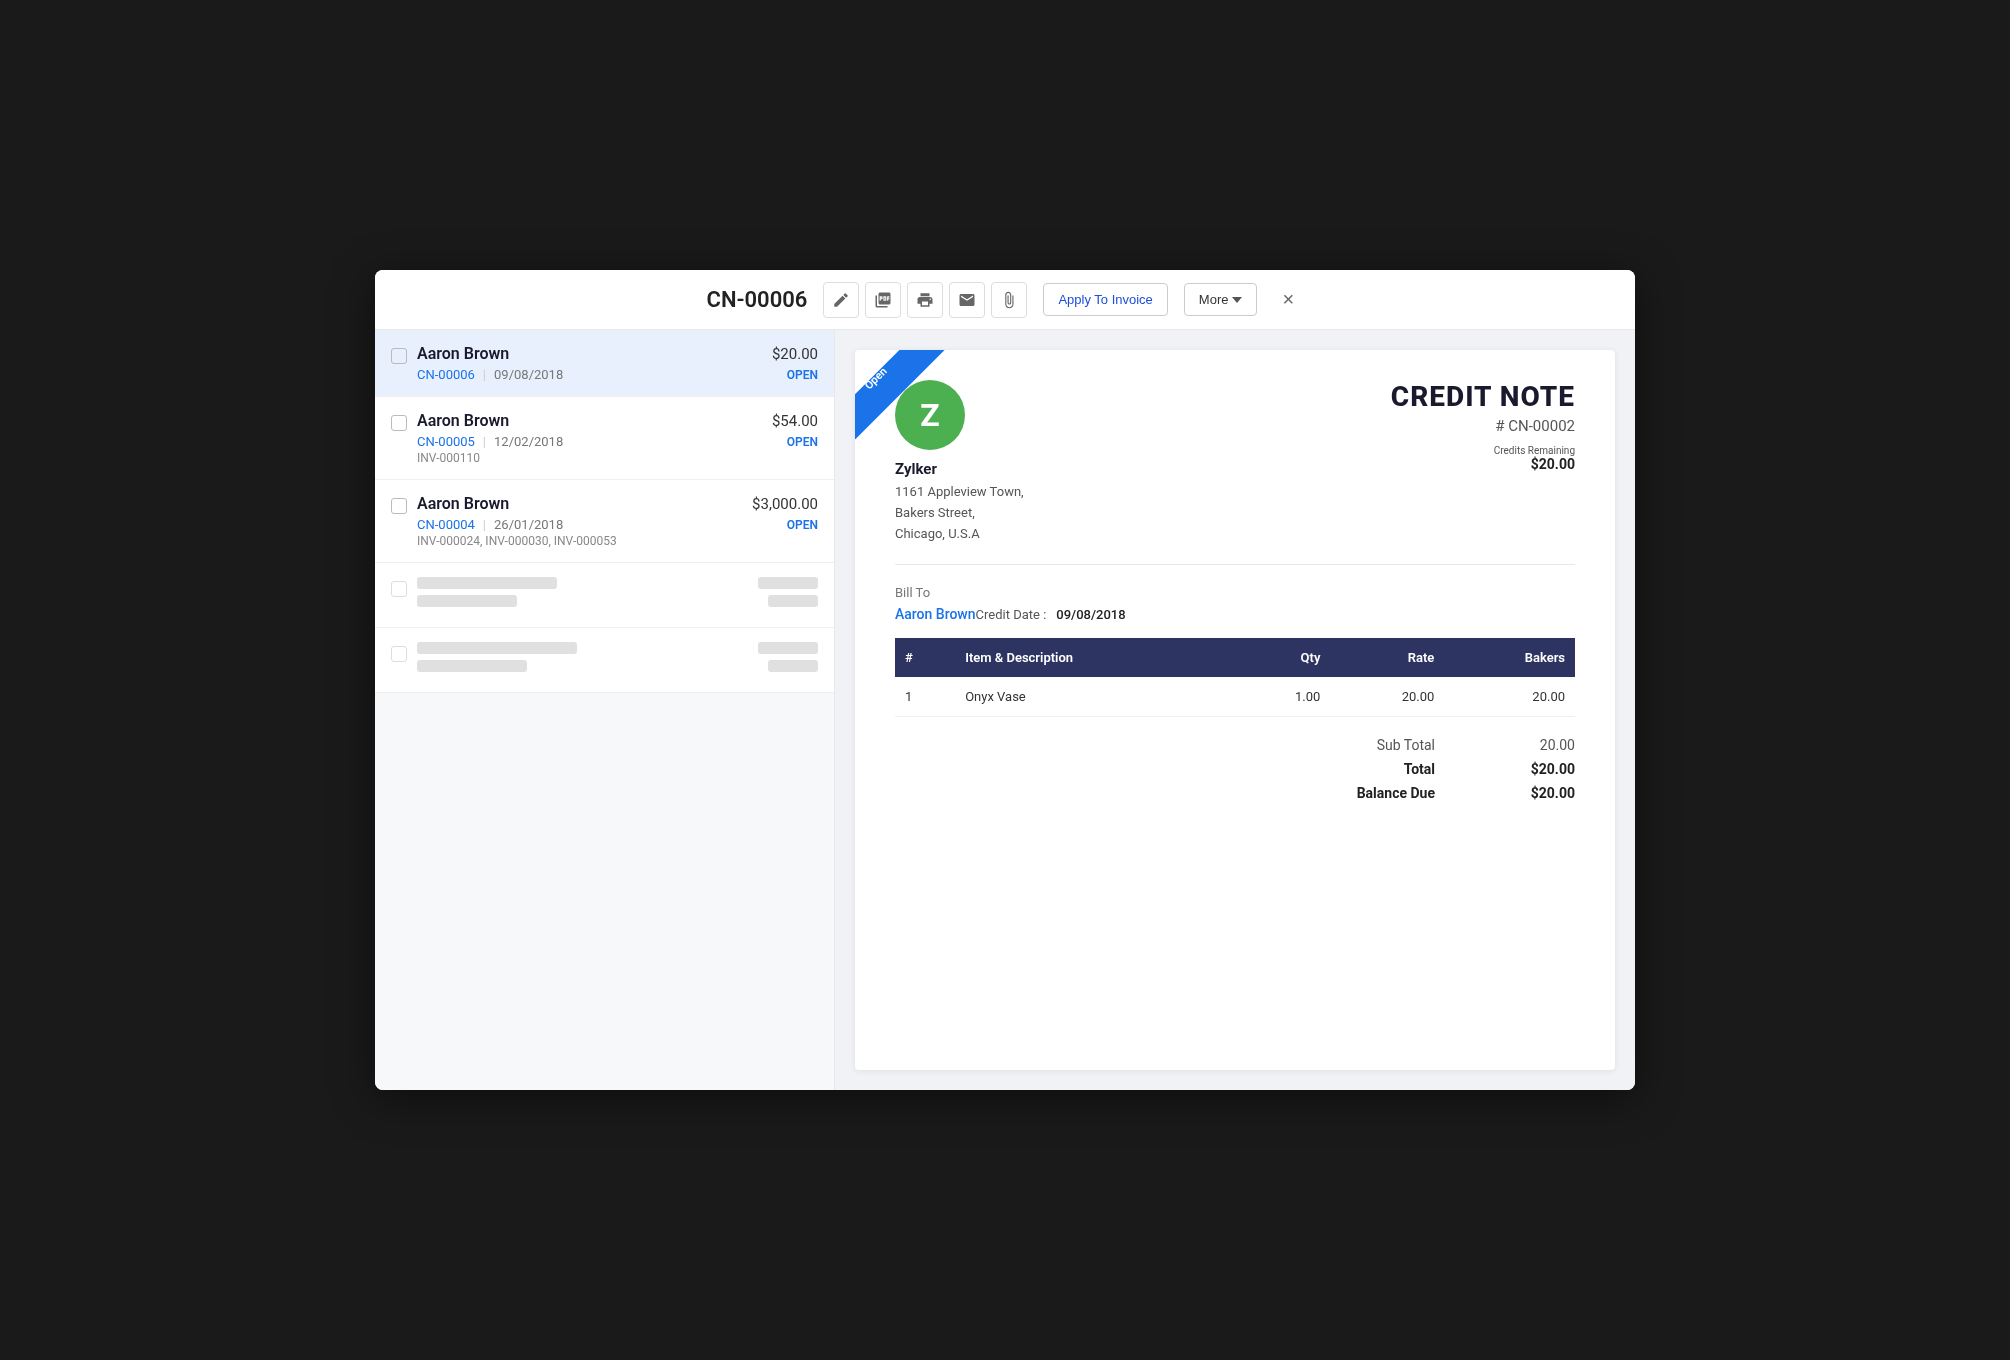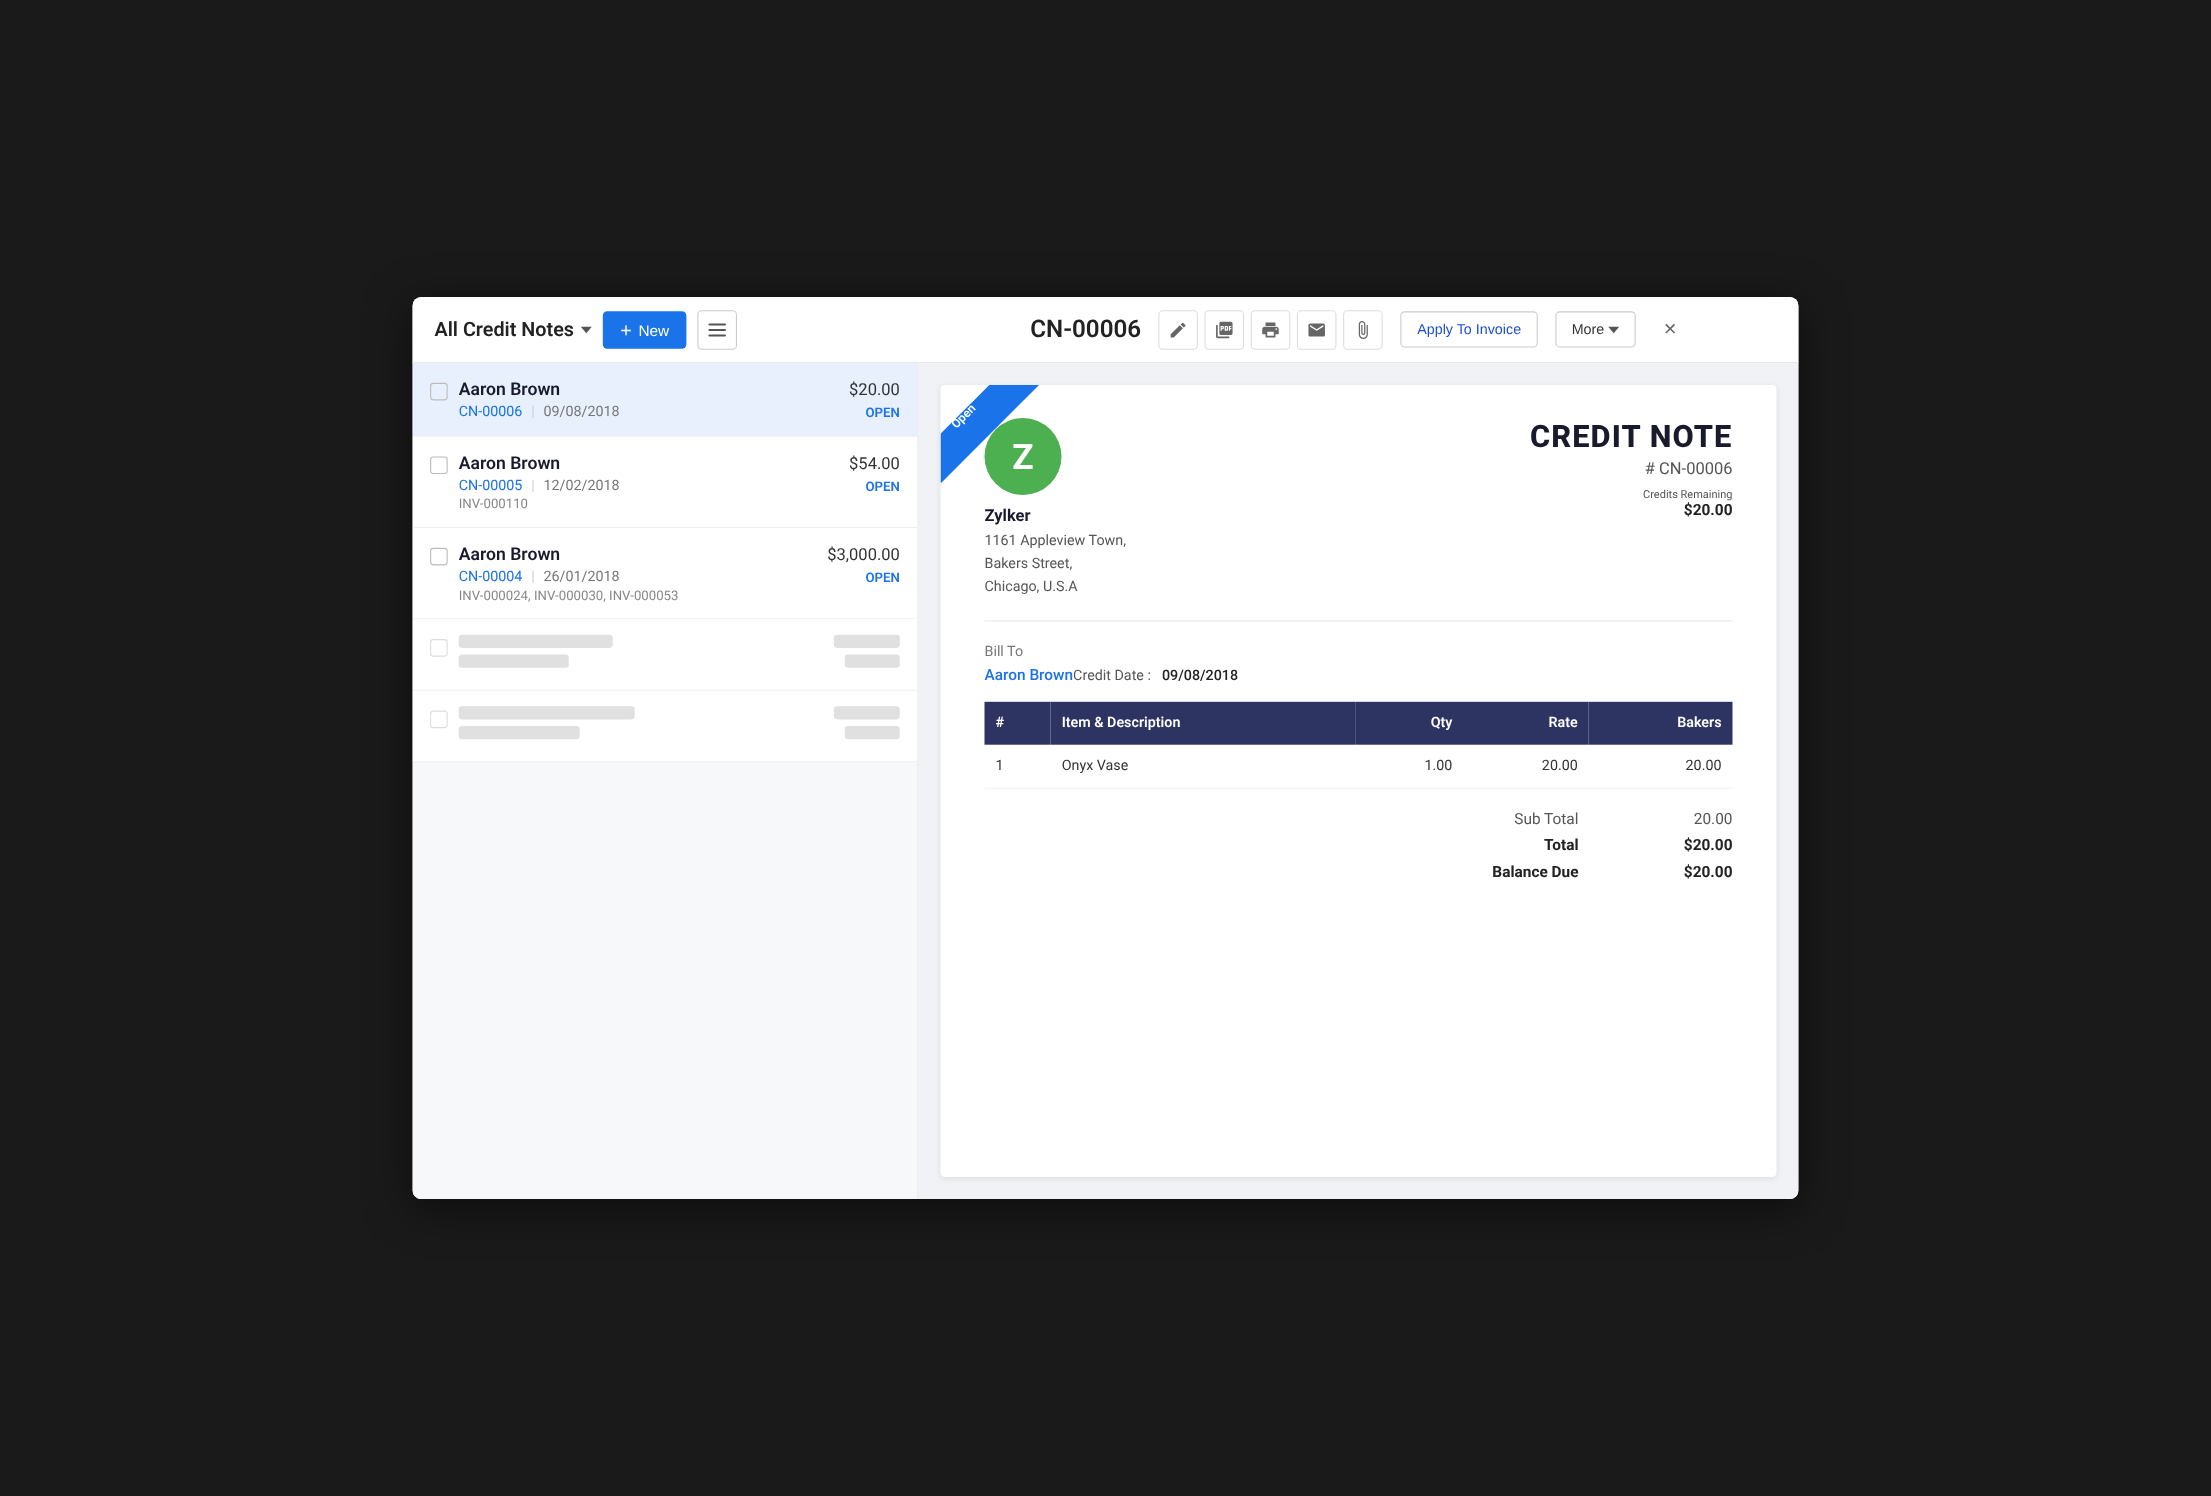--- a/index.html
+++ b/index.html
@@ -467,37 +467,20 @@
       min-width: 80px;
       text-align: right;
     }
   </style>
 </head>
 <body>
 
 <div class="app-window">
 
   <div class="top-bar">
-    <div class="left-section">
-      <div class="all-credit-notes">
-        <span>All Credit Notes</span>
-        <span class="chevron-down"></span>
-      </div>
-      <button class="new-btn">
-        <span class="plus">+</span>
-        <span>New</span>
-      </button>
-      <div class="menu-btn">
-        <div class="menu-lines">
-          <span></span>
-            <span></span>
-            <span></span>
-        </div>
-      </div>
-    </div>
 
     <div class="center-section">
       <span class="cn-title">CN-00006</span>
       <div class="action-icons">
 
         <div class="icon-btn">
           <svg viewBox="0 0 24 24">
               <path d="M3 17.25V21h3.75L17.81 9.94l-3.75-3.75L3 17.25zm17.71-10.04a1 1 0 000-1.42l-2.34-2.34a1 1 0 00-1.41 0l-1.83 1.83 3.75 3.75 1.83-1.82z"></path>
             </svg>
         </div>
@@ -638,21 +621,21 @@
               <div class="company-name">Zylker</div>
               <div class="company-address">
                 <div>1161 Appleview Town,</div>
                 <div>Bakers Street,</div>
                 <div>Chicago, U.S.A</div>
               </div>
             </div>
           </div>
           <div class="doc-title-area">
             <div class="doc-title">CREDIT NOTE</div>
-            <div class="doc-number"># CN-00006</div>
+            <div class="doc-number"># CN-00002</div>
             <div class="credits-remaining">
               <div class="credits-label">Credits Remaining</div>
               <div class="credits-value">$20.00</div>
             </div>
           </div>
         </div>
 
         <hr class="divider">
 
         <div class="bill-section">

